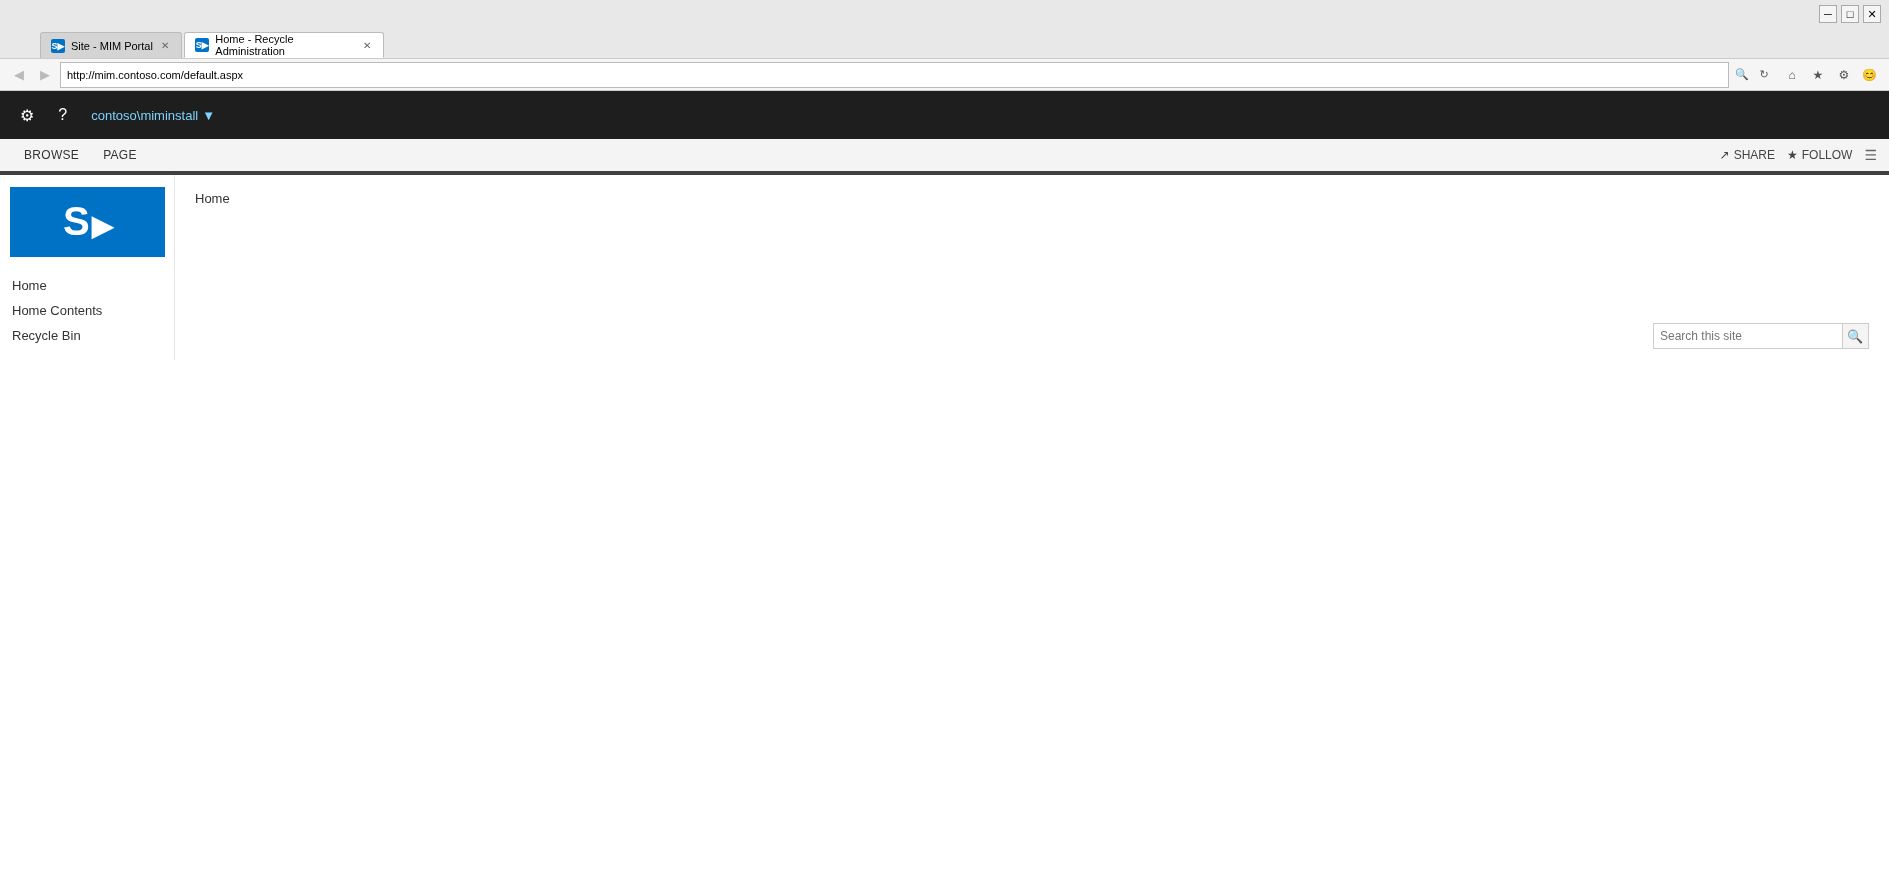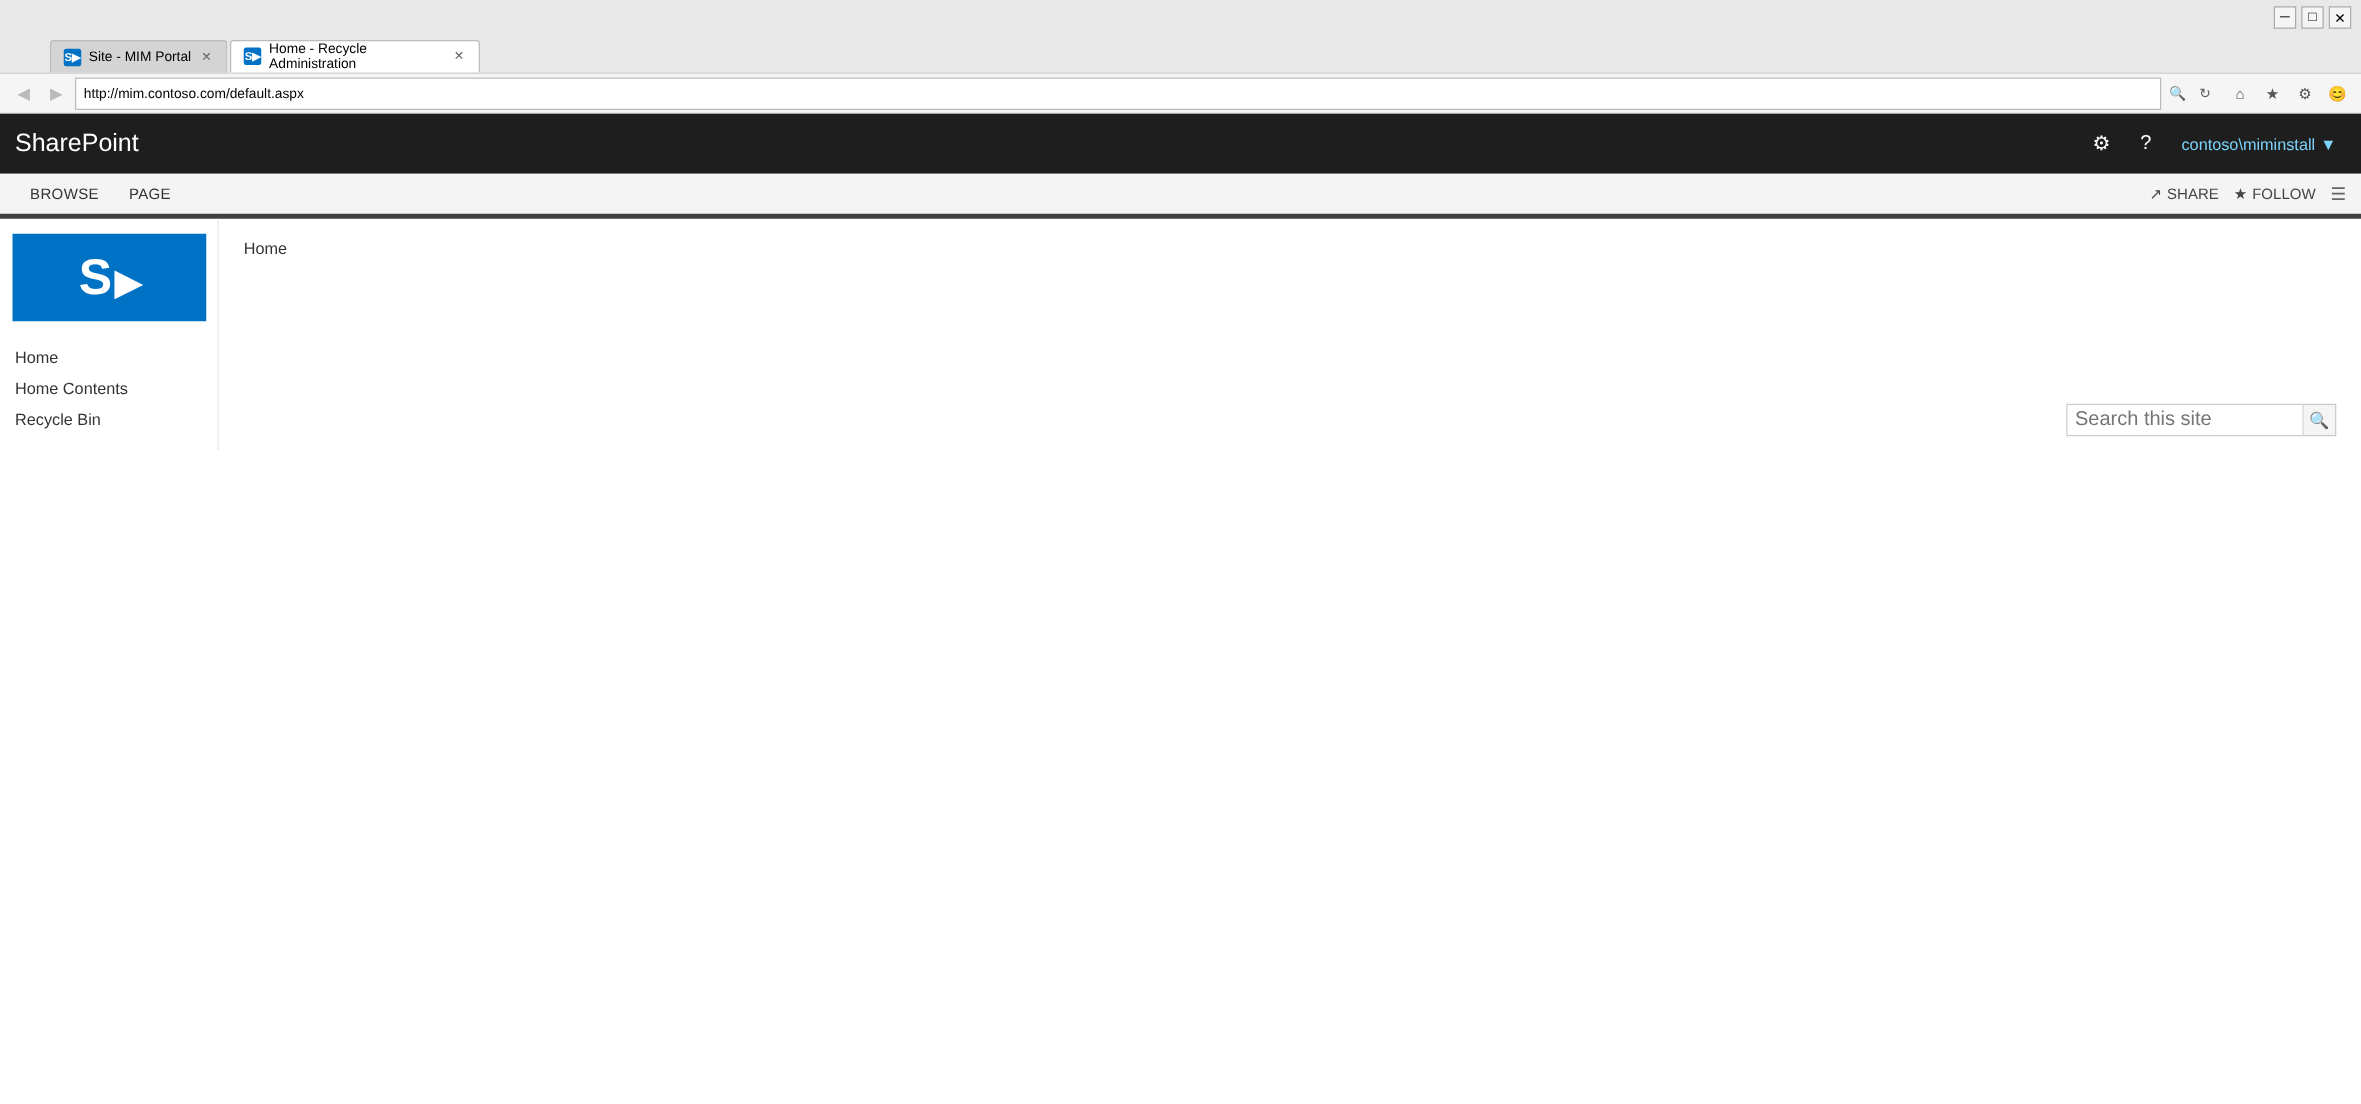--- a/index.html
+++ b/index.html
@@ -47,21 +47,21 @@
 
     .sp-nav-item { padding: 5px 12px; font-size: 13px; color: #333; cursor: pointer; display: block; }
 
     
     .sp-main { flex: 1; padding: 16px 20px; }
     .sp-site-title { color: #0072c6; font-size: 20px; font-weight: 400; margin-bottom: 8px; cursor: pointer; }
     .sp-breadcrumb { font-size: 13px; color: #333; }
 
     
     .sp-search-container { position: absolute; top: 148px; right: 20px; display: flex; align-items: center; }
-    .sp-search-input { width: 190px; height: 26px; border: 1px solid #ccc; padding: 0 6px; font-size: 16px; }
+    .sp-search-input { width: 190px; height: 26px; border: 1px solid #ccc; padding: 0 6px; font-size: 12px; }
     .sp-search-btn { width: 26px; height: 26px; background: #f4f4f4; border: 1px solid #ccc; border-left: none; display: flex; align-items: center; justify-content: center; cursor: pointer; font-size: 13px; }
   </style>
 </head>
 <body>
 
 <div class="browser-chrome">
 
   <div class="title-bar">
     <div class="title-bar-controls">
       <div class="title-bar-btn">─</div>
@@ -99,21 +99,20 @@
       <div class="browser-icon-btn">⚙</div>
       <div class="browser-icon-btn">😊</div>
     </div>
   </div>
 
 </div>
 
 <div>
 
   <div class="sp-topbar">
-    <span class="sp-title">SharePoint</span>
     <div class="sp-topbar-actions">
       <span class="sp-icon-btn">⚙</span>
       <span class="sp-icon-btn">?</span>
       <div class="sp-user">
         <span>contoso\miminstall</span>
         <span>▼</span>
       </div>
     </div>
   </div>
 

